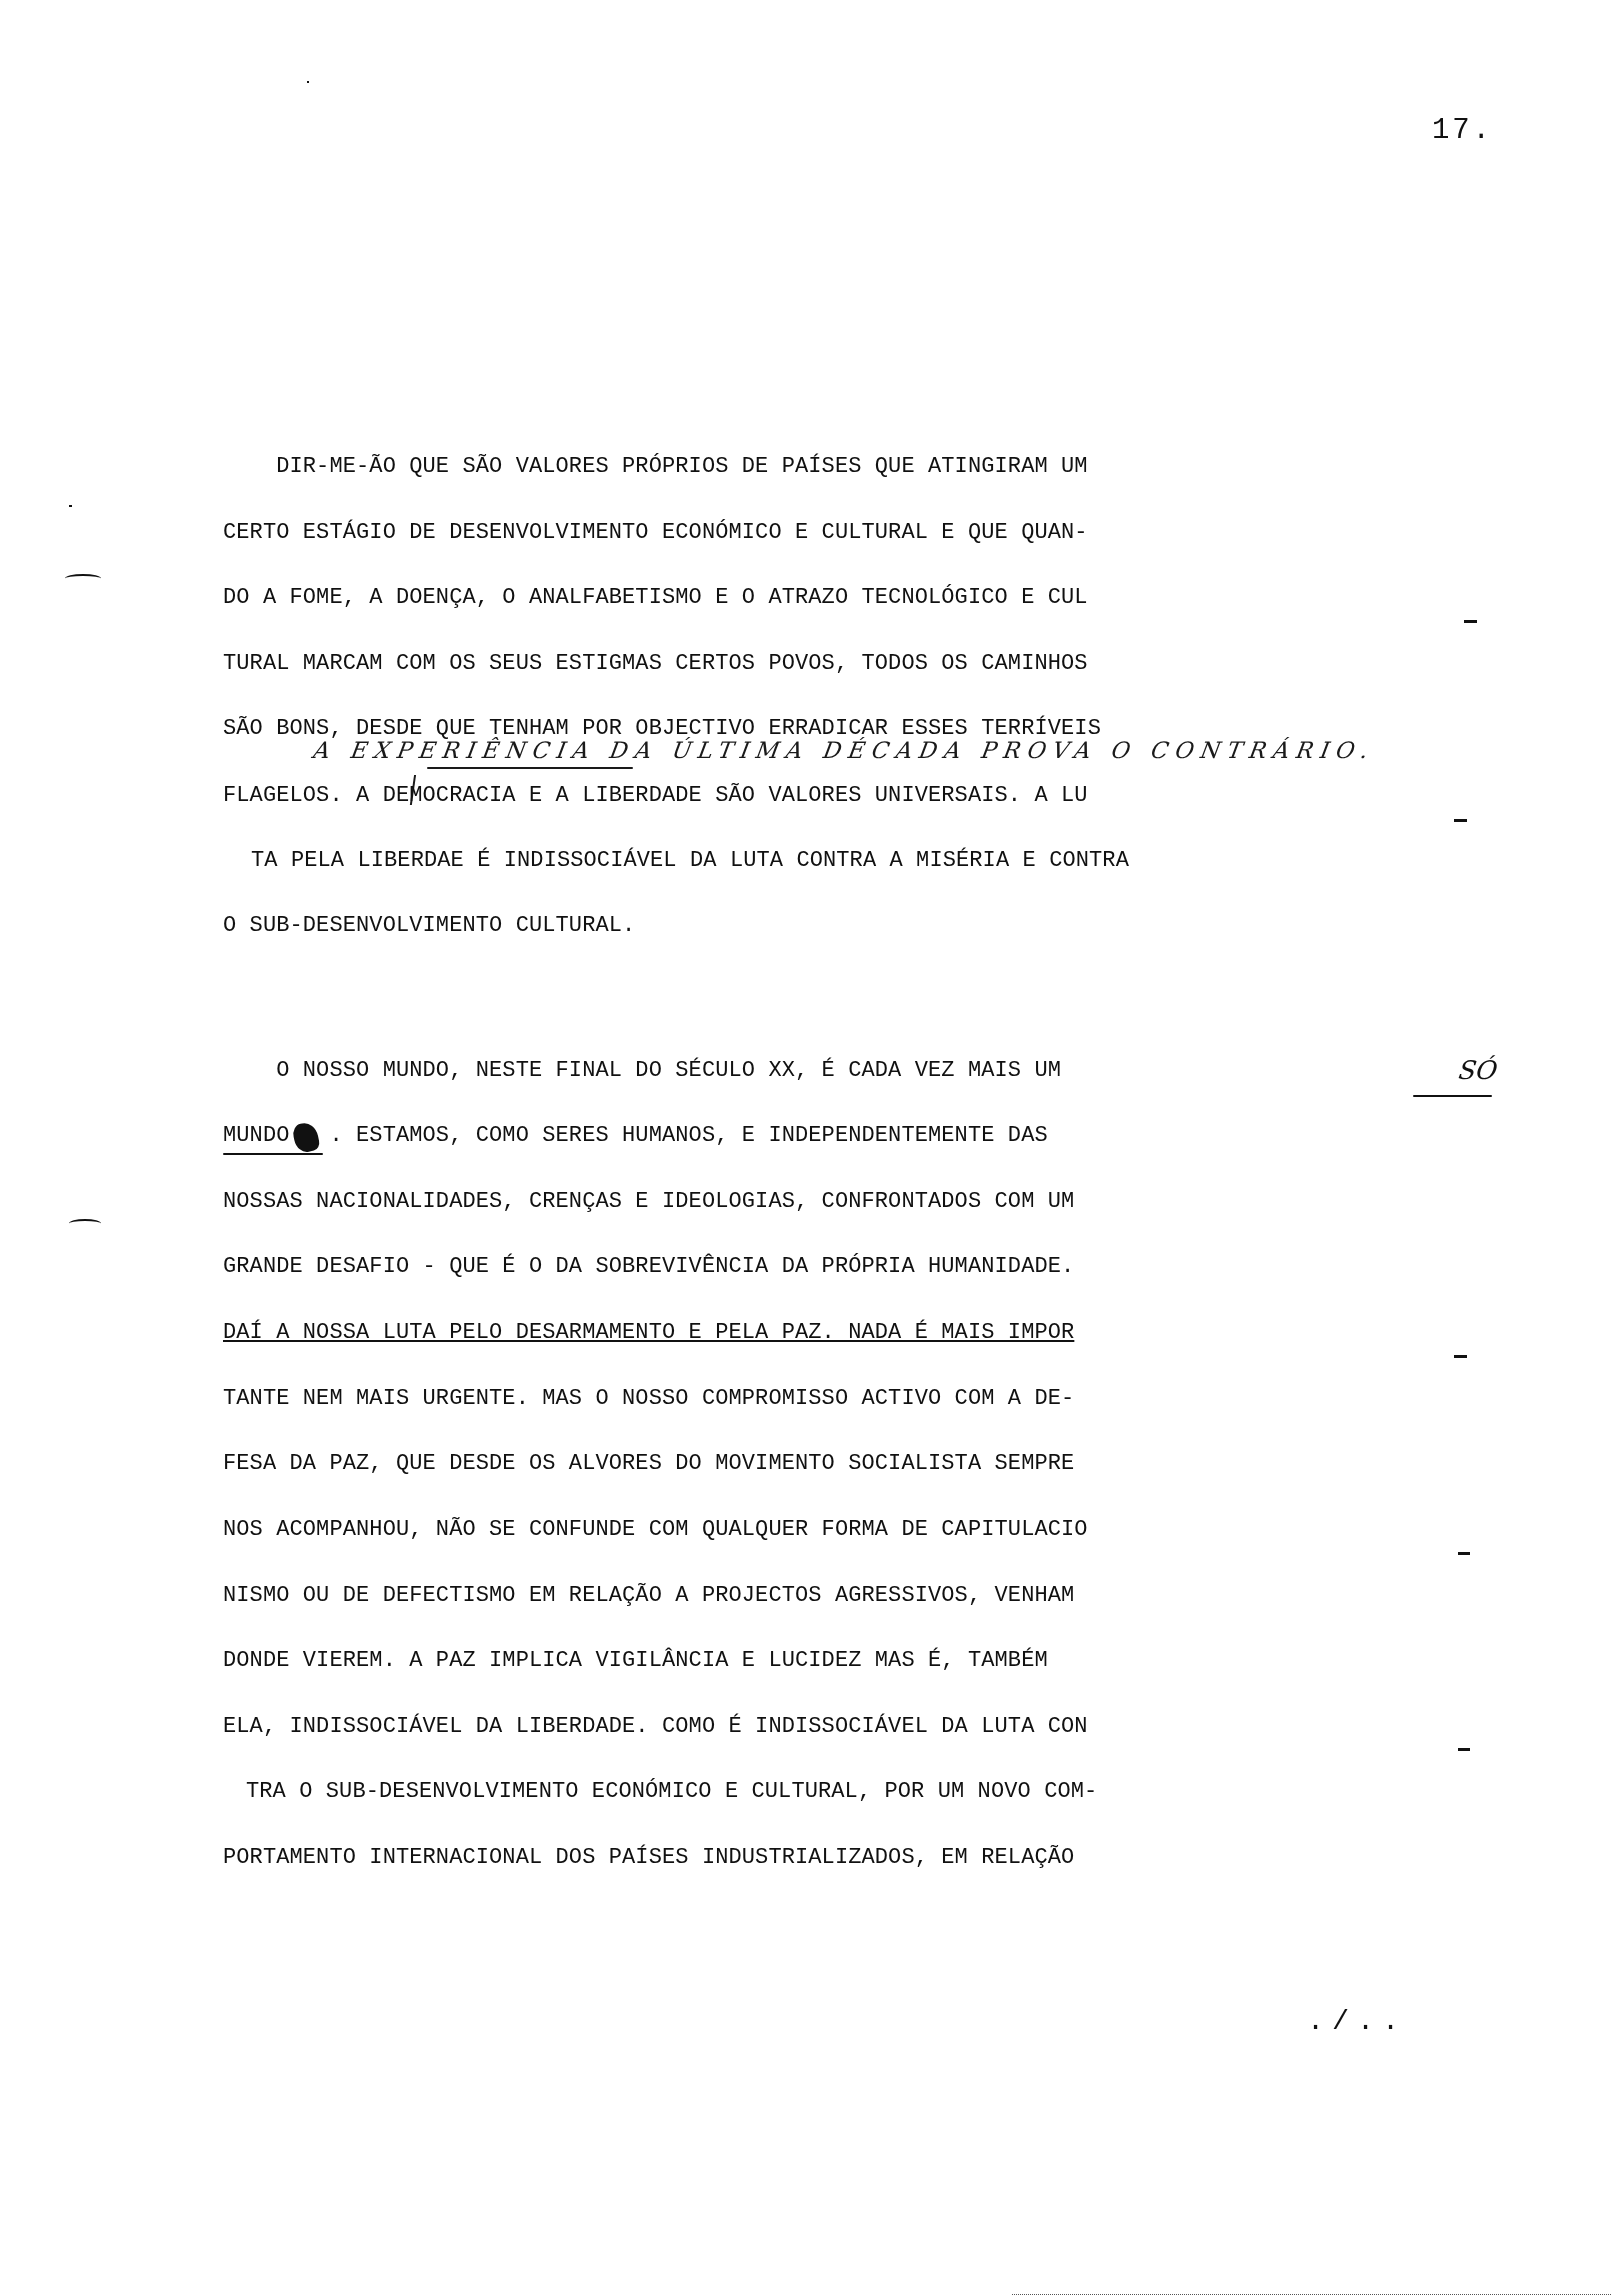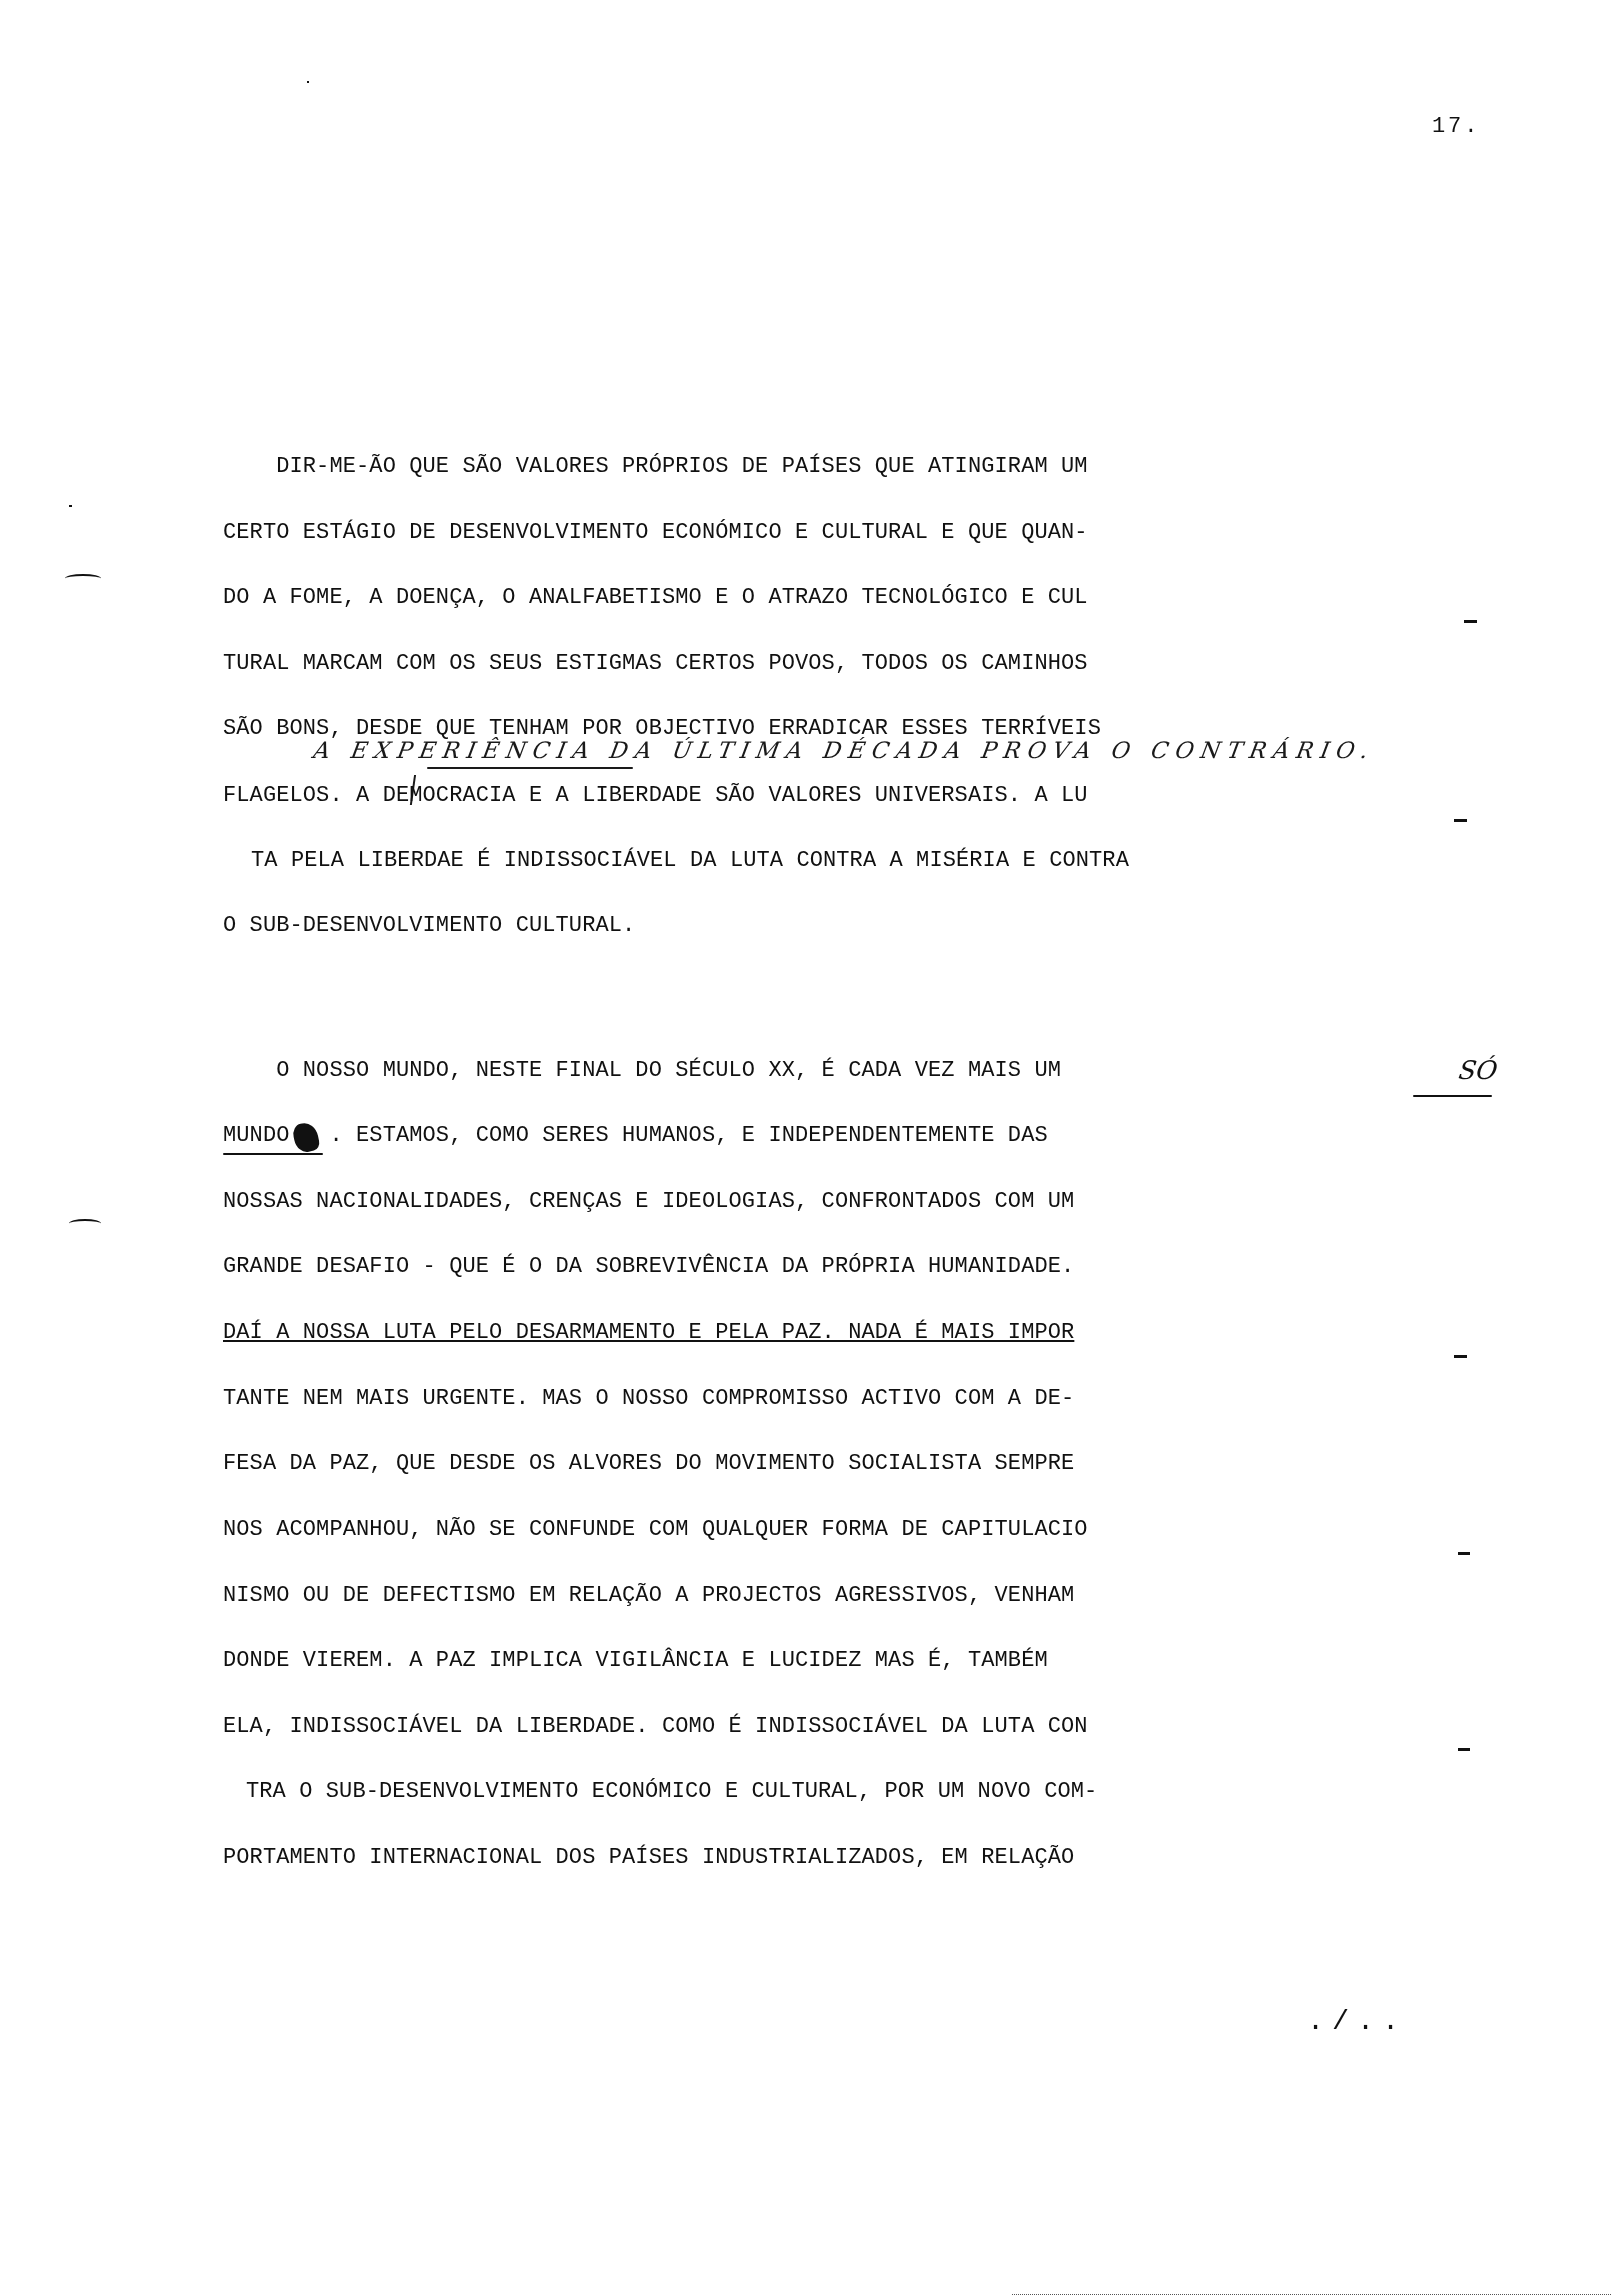--- a/index.html
+++ b/index.html
@@ -12,21 +12,21 @@
       height: 2295px;
       position: relative;
       overflow: hidden;
       font-family: "Liberation Mono", "DejaVu Sans Mono", monospace;
       color: #111111;
     }
     .page-number {
       position: absolute;
       left: 1432px;
       top: 114px;
-      font-size: 22px;
+      font-size: 29px;
       letter-spacing: 2.9px;
     }
     .stray-mark {
       position: absolute;
       left: 307px;
       top: 81px;
       width: 2px;
       height: 6.9px;
       border-top: 2px dotted #111;
     }

